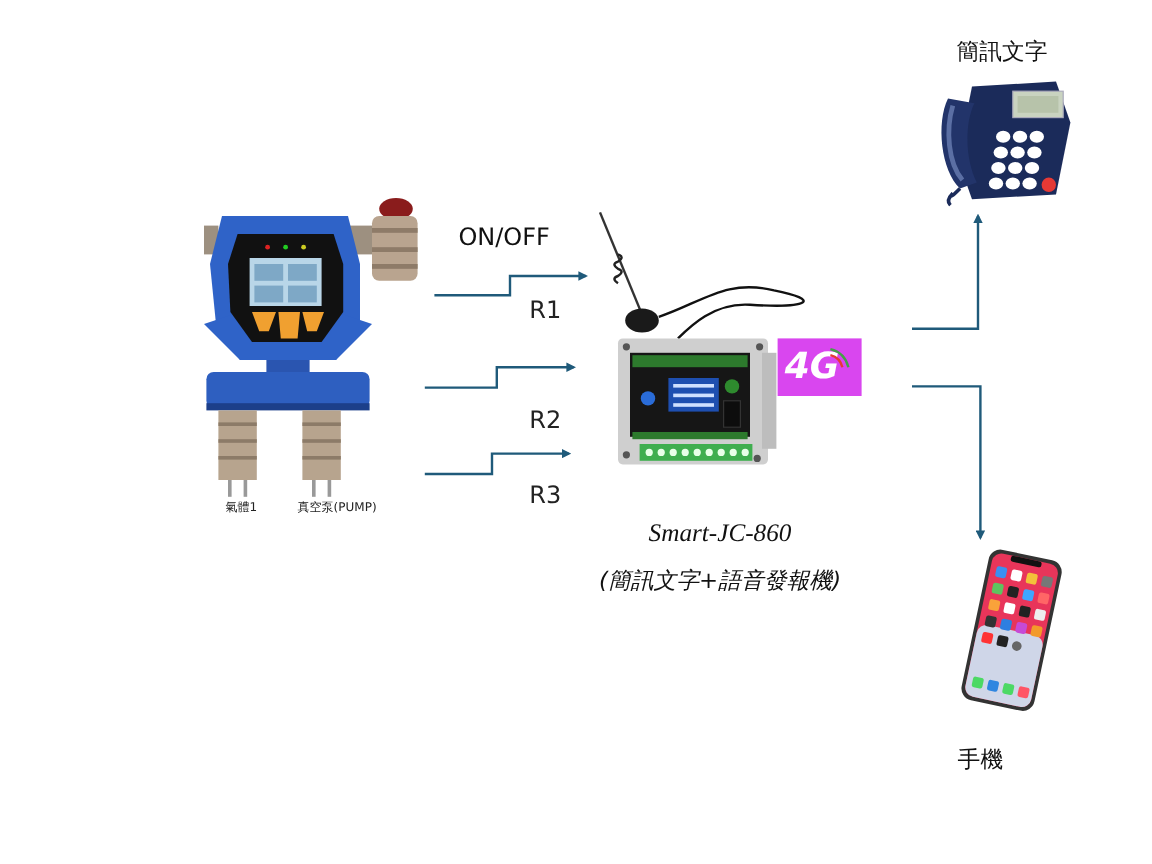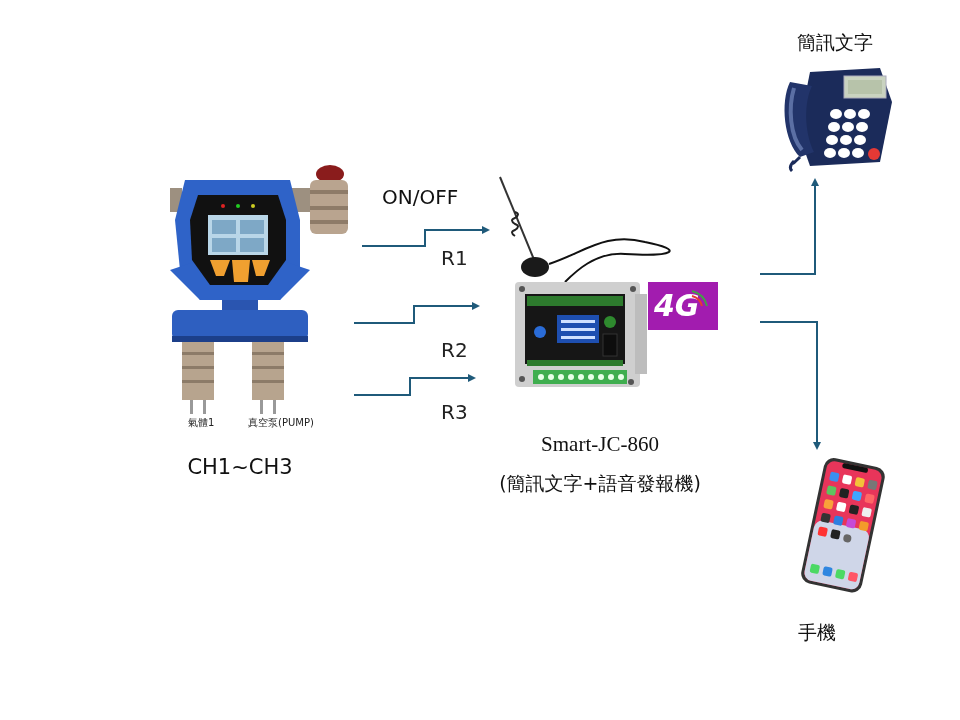--- a/index.html
+++ b/index.html
@@ -80,21 +80,20 @@
       <rect x="92" y="220" width="32" height="3" fill="#8c7b68"></rect>
       <rect x="100" y="240" width="3" height="14" fill="#999"></rect>
       <rect x="113" y="240" width="3" height="14" fill="#999"></rect>
     </g>
   </svg>
   <span class="abs lbl-sm" style="left:28px;top:256px;font-size:10px;">氣體1</span>
   <span class="abs lbl-sm" style="left:88px;top:256px;font-size:10px;">真空泵(PUMP)</span>
 </div>
 
 <div class="abs center" style="left:100px;top:455px;width:280px;">
-  <div class="lbl" style="font-size:21px;">CH1~CH3</div>
 </div>
 
 <span class="abs lbl" style="left:382px;top:185px;font-size:20px;">ON/OFF</span>
 <span class="abs lbl-sm" style="left:441px;top:246px;">R1</span>
 <span class="abs lbl-sm" style="left:441px;top:338px;">R2</span>
 <span class="abs lbl-sm" style="left:441px;top:400px;">R3</span>
 
 <div class="abs" style="left:495px;top:172px;width:240px;height:230px;">
   <svg width="240" height="230" viewBox="0 0 240 230">
     <g>
@@ -126,30 +125,30 @@
         <circle cx="96" cy="205" r="3"></circle>
       <circle cx="106" cy="205" r="3"></circle>
         <circle cx="116" cy="205" r="3"></circle>
         <circle cx="126" cy="205" r="3"></circle>
     </g>
     <circle cx="27" cy="117" r="3" fill="#555"></circle>
     <circle cx="138" cy="117" r="3" fill="#555"></circle>
     <circle cx="27" cy="207" r="3" fill="#555"></circle>
     <circle cx="136" cy="210" r="3" fill="#555"></circle>
   </svg>
-  <div class="abs" style="left:153px;top:110px;width:70px;height:48px;background:#a21caf;">
+  <div class="abs" style="left:153px;top:110px;width:70px;height:48px;background:#d946ef;">
     <span class="abs" style="left:6px;top:6px;color:#fff;font-weight:bold;font-style:italic;font-size:30px;font-family:'DejaVu Sans',sans-serif;">4G</span>
     <svg width="70" height="48" style="position:absolute;left:0;top:0;">
       <path d="M44,14 q8,2 10,10" fill="none" stroke="#e53935" stroke-width="2"></path>
       <path d="M44,9 q12,3 15,15" fill="none" stroke="#43a047" stroke-width="2"></path>
     </svg>
   </div>
 </div>
 
-<div class="abs center" style="left:460px;top:432px;width:280px;">
+<div class="abs center" style="left:460px;top:432px;width:280px;font-style:italic;">
   <div class="mono">Smart-JC-860</div>
   <div class="lbl" style="font-size:19px;margin-top:14px;">(簡訊文字+語音發報機)</div>
 </div>
 
 <span class="abs lbl" style="left:797px;top:30px;">簡訊文字</span>
 <div class="abs" style="left:770px;top:62px;width:125px;height:110px;">
   <svg width="125" height="110" viewBox="0 0 125 110">
     <path d="M40,10 L110,6 L122,40 L110,100 L40,104 L28,70 Z" fill="#1b2b5a"></path>
     <path d="M20,20 C10,40 14,80 30,95 L44,90 C34,70 34,40 42,24 Z" fill="#22346a"></path>
     <path d="M24,26 C18,46 20,74 32,88" fill="none" stroke="#5b6fa4" stroke-width="4"></path>

